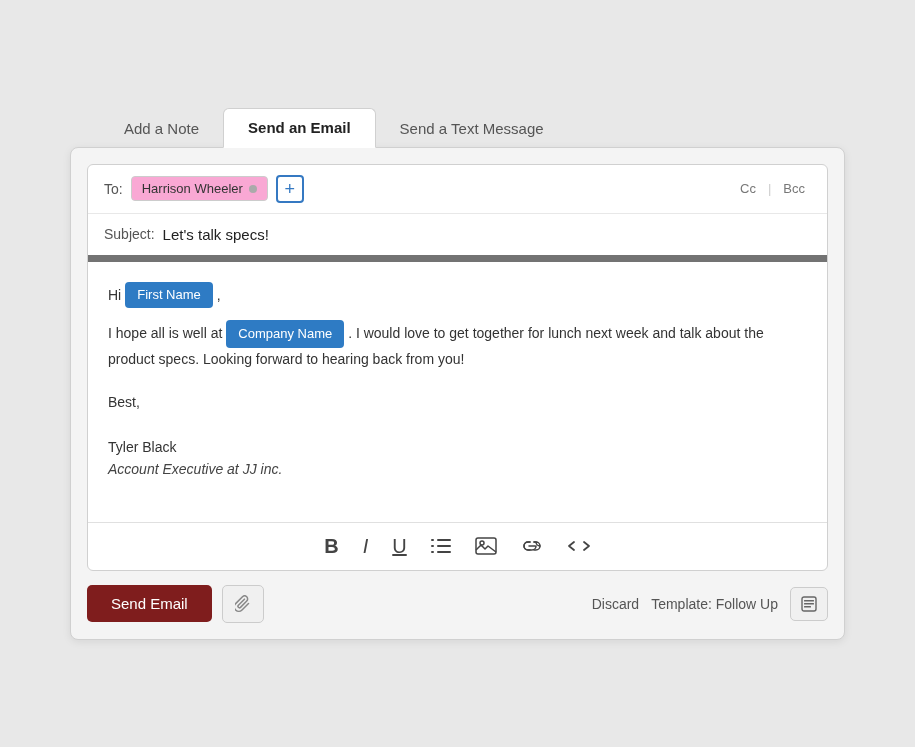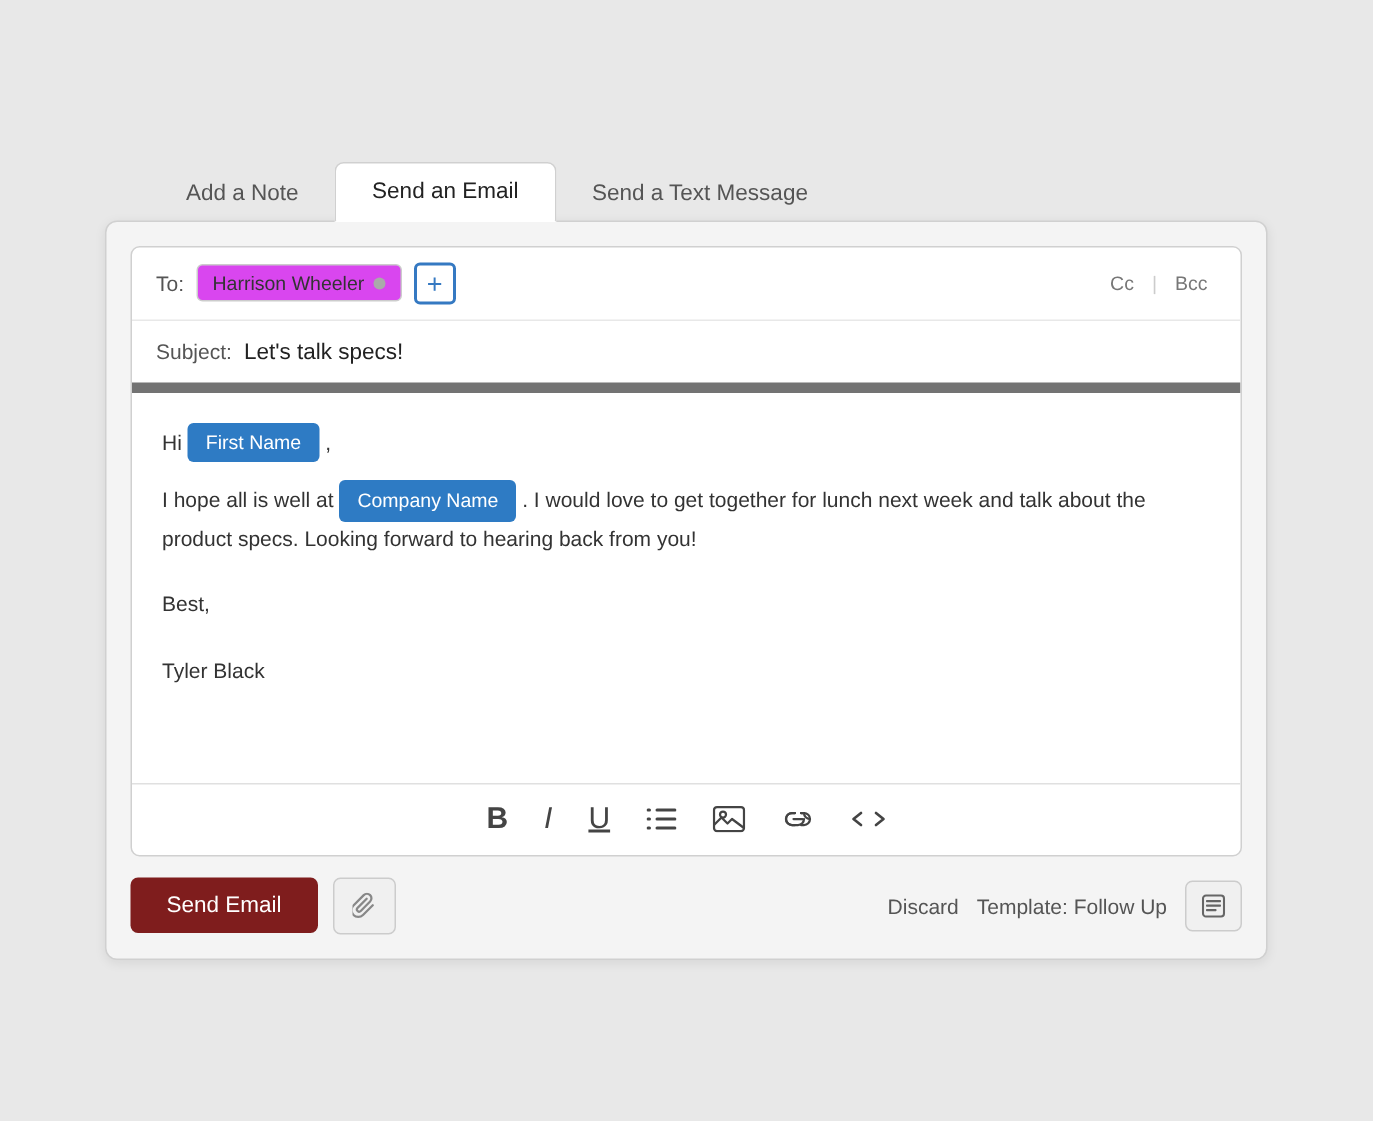--- a/index.html
+++ b/index.html
@@ -37,21 +37,21 @@
       border-radius: 6px 6px 0 0;
       background: transparent;
       position: relative;
     }
 
     .tab.active {
       background: #fff;
       border: 1px solid #d0d0d0;
       border-bottom: 1px solid #fff;
       color: #222;
-      font-weight: 400;
+      font-weight: 700;
       z-index: 3;
       margin-bottom: -1px;
       padding-bottom: 11px;
     }
 
     .tab:not(.active) {
       color: #555;
       font-size: 15px;
     }
 
@@ -86,21 +86,21 @@
     .to-label {
       font-size: 14px;
       color: #555;
       white-space: nowrap;
     }
 
     .recipient-chip {
       display: inline-flex;
       align-items: center;
       gap: 6px;
-      background: #d946ef;
+      background: #f9a8d4;
       border: 1px solid #ccc;
       border-radius: 4px;
       padding: 4px 10px;
       font-size: 13px;
       color: #333;
     }
 
     .recipient-chip .remove-dot {
       width: 8px;
       height: 8px;
@@ -353,20 +353,21 @@
           <span>I hope all is well at</span>
           <span> </span>
           <span class="variable-chip">Company Name</span>
           <span>. I would love to get together for lunch next week and talk about the product specs. Looking forward to hearing back from you!</span>
         </div>
 
         <div class="signature-block">
           <div>Best,</div>
           <br>
           <div>Tyler Black</div>
+          <div class="signature-title">Account Executive at JJ inc.</div>
         </div>
 
       </div>
 
       <div class="toolbar">
         <button class="toolbar-btn bold">
           <span>B</span>
         </button>
         <button class="toolbar-btn italic">
           <span>I</span>

